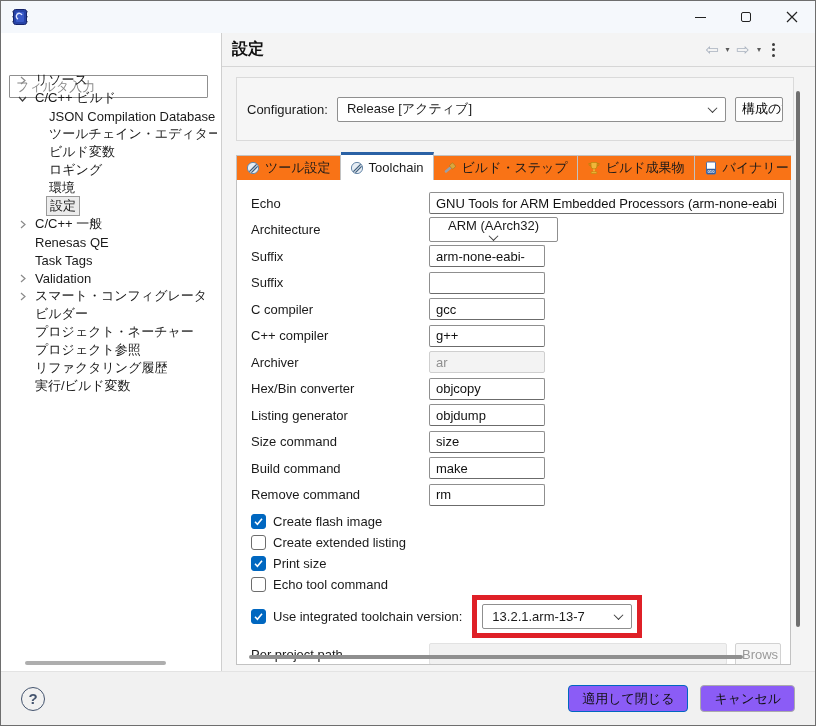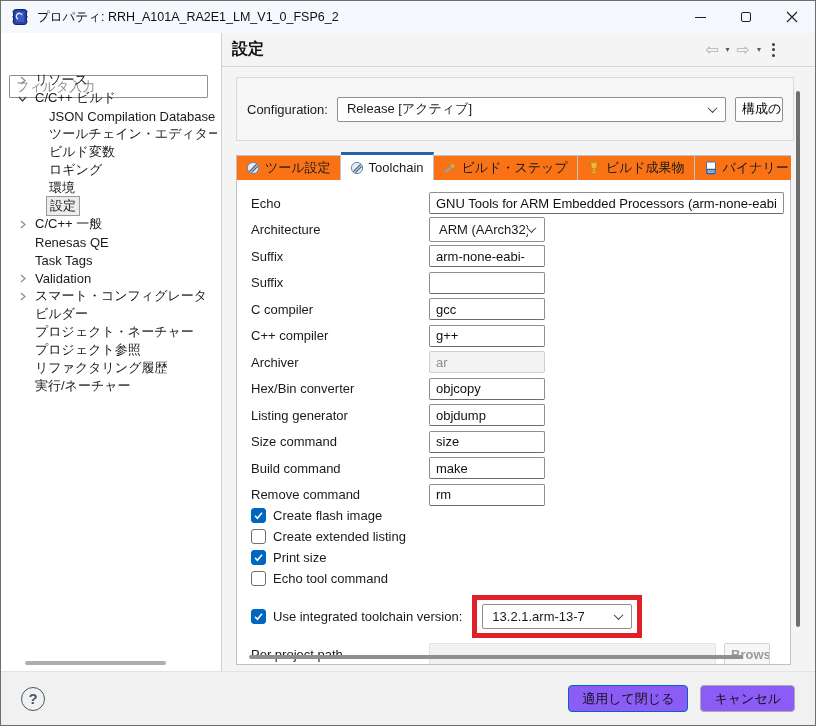--- a/index.html
+++ b/index.html
@@ -60,32 +60,32 @@
   .tab .ticon { width:14px; height:14px; flex:0 0 auto; }
 
   
   .tab-content { position:absolute; top:147px; left:14px; right:24px; bottom:6px; background:#fff; border:1px solid #c2c2c2; border-top:none; padding:10px 0 0 14px; overflow:hidden; }
   .frow { height:26.5px; display:flex; align-items:center; }
   .frow .flabel { width:178px; flex:0 0 auto; color:#1a1a1a; }
   .tfield { height:22px; border:1px solid #8f8f8f; border-bottom-color:#6b6b6b; border-radius:2px; padding:0 6px; font-size:13px; font-family:inherit; color:#111; background:#fff; }
   .tfield.wide { flex:1 1 auto; margin-right:6px; }
   .tfield.std { width:116px; }
   .tfield:disabled, .tfield.disabled { background:#f3f3f3; border-color:#cfcfcf; color:#8f8f8f; }
-  .sel-combo { width:116px; }
-  .crow { height:21px; display:flex; align-items:flex-start; gap:7px; }
+  .sel-combo { width:129px;flex-direction:column; }
+  .crow { height:21px; display:flex; align-items:flex-end; gap:7px; }
   .cbx { width:15px; height:15px; border-radius:3px; flex:0 0 auto; display:flex; align-items:center; justify-content:center; }
   .cbx.off { background:#fff; border:1px solid #6d6d6d; }
   .cbx.on { background:#0067c0; border:1px solid #0067c0; }
   .version-row { height:48px; display:flex; align-items:center; gap:7px; }
   .red-box { border:5px solid #df2027; padding:4px 5px; margin-left:3px; background:#fff; }
   .ver-combo { width:150px; height:25px; }
   .ppp-row { height:28px; display:flex; align-items:center; }
   .ppp-row .flabel { width:178px; flex:0 0 auto; }
   .ppp-input { flex:1 1 auto; height:22px; background:#f1f1f1; border:1px solid #e2e2e2; border-radius:2px; }
-  .browse-btn { flex:0 0 auto; width:46px; height:23px; margin-left:8px; margin-right:20px; border:1px solid #d2d2d2; border-radius:2px; background:#f7f7f7; color:#9a9a9a; font-size:13px; white-space:nowrap; overflow:hidden; text-align:left; padding:0 0 0 6px; font-family:inherit;font-weight:bold; }
+  .browse-btn { flex:0 0 auto; width:46px; height:23px; margin-left:8px; margin-right:9px; border:1px solid #d2d2d2; border-radius:2px; background:#f7f7f7; color:#9a9a9a; font-size:13px; white-space:nowrap; overflow:hidden; text-align:left; padding:0 0 0 6px; font-family:inherit; }
   .main-hscroll { position:absolute; bottom:3px; left:10px; right:46px; height:8px; }
   .main-hscroll .thumb { position:absolute; left:2px; top:2px; width:494px; height:4px; background:#8f8f8f; border-radius:2px; }
   .vscroll { position:absolute; top:56px; bottom:12px; right:13px; width:9px; }
   .vscroll .thumb { position:absolute; top:2px; left:3px; width:4px; height:94%; background:#6f6f6f; border-radius:2px; }
 
   
   .footer { position:absolute; bottom:0; left:0; right:0; height:54px; background:#f1f1f1; border-top:1px solid #e3e3e3; display:flex; align-items:center; padding:0 20px; }
   .help-circle { width:24px; height:24px; border:1.6px solid #44546e; border-radius:50%; color:#44546e; font-size:15px; font-weight:bold; display:flex; align-items:center; justify-content:center; }
   .footer .btns { margin-left:auto; display:flex; gap:12px; }
   .fbtn { height:27px; padding:0 13px; border-radius:4px; background:#8b5cf6; font-size:13px; font-family:inherit; color:#111; }
@@ -104,21 +104,20 @@
           <rect x="1" y="8" width="2" height="1.4" fill="#8a93a8"></rect>
           <rect x="1" y="13" width="2" height="1.4" fill="#8a93a8"></rect>
         <rect x="15" y="3" width="2" height="1.4" fill="#8a93a8"></rect>
           <rect x="15" y="8" width="2" height="1.4" fill="#8a93a8"></rect>
           <rect x="15" y="13" width="2" height="1.4" fill="#8a93a8"></rect>
         <rect x="2.5" y="1.5" width="13" height="15" rx="2" fill="#2743a6" stroke="#16246b"></rect>
         <rect x="5" y="4" width="8" height="10" rx="1" fill="#3a5ac8"></rect>
         <path d="M7 11 a3 3 0 1 1 4 -4" stroke="#dfe6ff" stroke-width="1.4" fill="none"></path>
       </svg>
     </span>
-    <span class="title-text">プロパティ: RRH_A101A_RA2E1_LM_V1_0_FSP6_2</span>
     <div class="win-controls">
       <div class="win-btn">
           <span class="min-glyph"></span>
         </div>
       <div class="win-btn">
           <span class="max-glyph"></span>
         </div>
       <div class="win-btn">
         <svg width="12" height="12" viewBox="0 0 12 12">
             <path d="M1 1 L11 11 M11 1 L1 11" stroke="#222" stroke-width="1.2"></path>
@@ -202,21 +201,21 @@
           <div class="tree-row lvl0 nochev">
             <span class="tree-label">プロジェクト・ネーチャー</span>
           </div>
           <div class="tree-row lvl0 nochev">
             <span class="tree-label">プロジェクト参照</span>
           </div>
           <div class="tree-row lvl0 nochev">
             <span class="tree-label">リファクタリング履歴</span>
           </div>
           <div class="tree-row lvl0 nochev">
-            <span class="tree-label">実行/ネーチャー</span>
+            <span class="tree-label">実行/ビルド変数</span>
           </div>
         </div>
       <div class="sb-hscroll">
           <div class="thumb"></div>
         </div>
     </div>
 
     <div class="main">
       <div class="main-header">
         <span class="page-title">設定</span>

